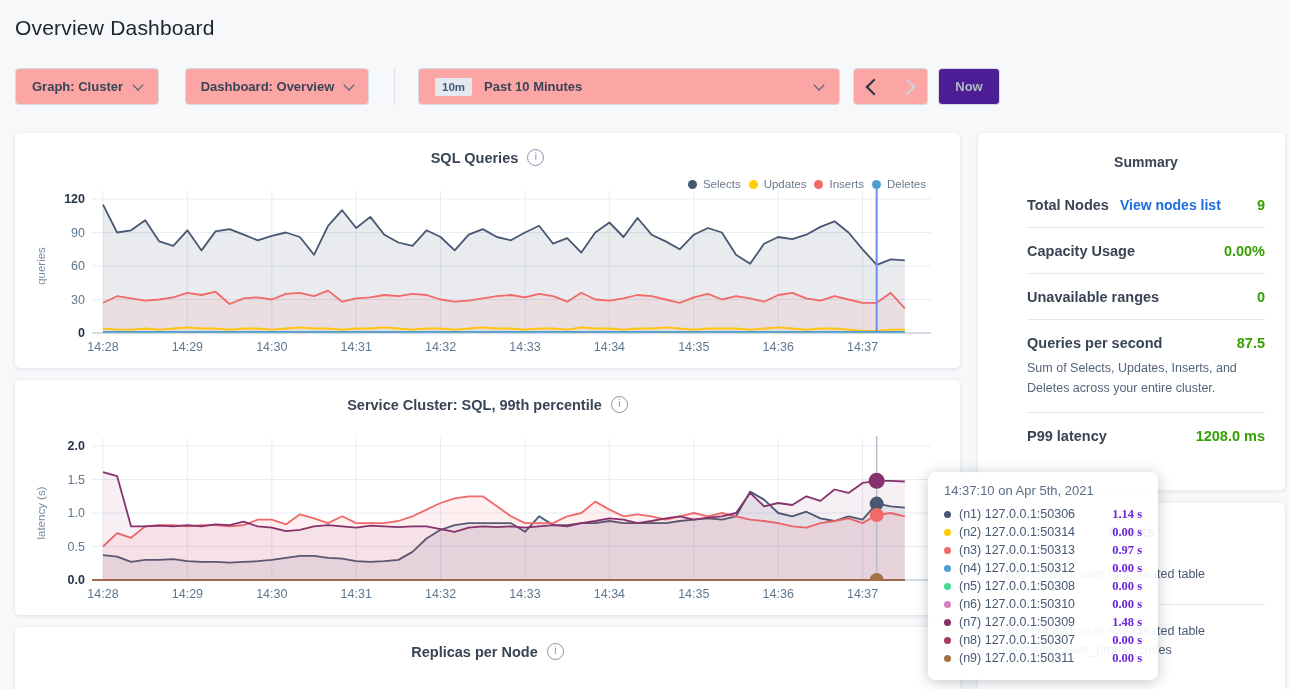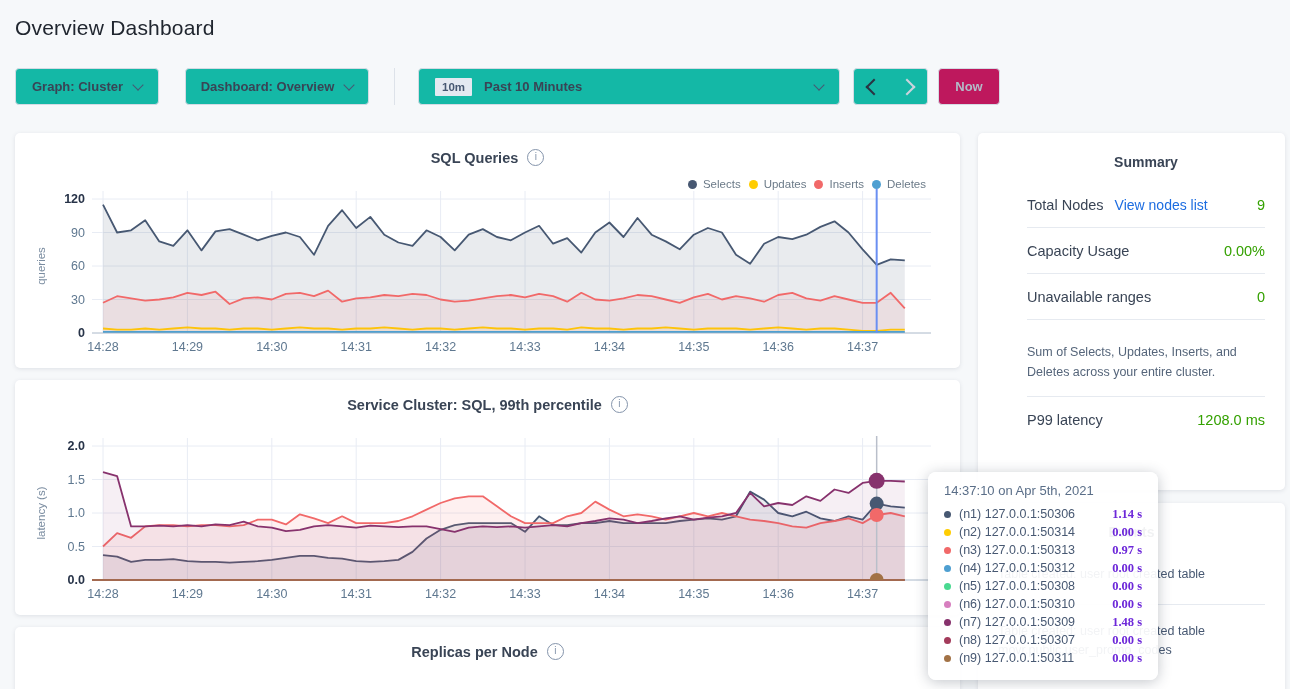--- a/index.html
+++ b/index.html
@@ -8,33 +8,33 @@
     background:#f6f8fa; color:#394455;
     font-family:"Liberation Sans", sans-serif;
   }
   .card { position:absolute; background:#fff; border-radius:5px;
           box-shadow:0 1px 4px rgba(60,70,90,0.13); box-sizing:border-box; }
 
   
   #page-title { position:absolute; left:15px; top:16px; font-size:21px; color:#20262f; letter-spacing:0.2px; }
 
   
-  .btn { position:absolute; top:68px; height:37px; background:#14b8a6;
+  .btn { position:absolute; top:68px; height:37px; background:#fca5a5;
          border:1px solid #d5dbe4; border-radius:4px; box-sizing:border-box;
          display:flex; align-items:center; justify-content:center; gap:11px;
          font-weight:700; font-size:13px; color:#394455; cursor:pointer; }
   #btn-graph { left:15px; width:144px; }
   #btn-dashboard { left:185px; width:184px; }
   #tb-divider { position:absolute; left:394px; top:68px; width:1px; height:37px; background:#dde2e9; }
   #time-select { left:418px; width:422px; justify-content:flex-start; padding:0 16px; gap:12px; }
   #time-select .chev-down { margin-left:auto; }
   .range-badge { background:#e4e9f1; border-radius:1px; padding:3px 7px; font-size:11.5px; font-weight:700; color:#475872; }
   #nav-prev { left:853px; width:38px; border-radius:4px 0 0 4px; }
   #nav-next { left:890px; width:38px; border-radius:0 4px 4px 0; border-left:none; }
-  #btn-now  { left:938px; width:62px; color:#b3bcc9; background:#be185d; cursor:default; }
+  #btn-now  { left:938px; width:62px; color:#b3bcc9; background:#4c1d95; cursor:default; }
   .chev-down { width:7px; height:7px; border-right:1.8px solid #475872; border-bottom:1.8px solid #475872;
                transform:rotate(45deg); margin-top:-4px; }
   .chev-left  { width:10px; height:10px; border-left:2.6px solid #2a3342; border-bottom:2.6px solid #2a3342; transform:rotate(45deg); margin-left:4px; }
   .chev-right { width:10px; height:10px; border-right:2.6px solid #ccd3dd; border-top:2.6px solid #ccd3dd; transform:rotate(45deg); margin-right:4px; }
 
   
   #panel-sql      { left:15px; top:133px; width:945px; height:235px; }
   #panel-latency  { left:15px; top:380px; width:945px; height:235px; }
   #panel-replicas { left:15px; top:627px; width:945px; height:120px; }
   .chart-title { position:absolute; top:16px; left:0; width:100%;
@@ -48,21 +48,21 @@
   .legend-dot { width:9px; height:9px; border-radius:50%; }
   .chart-svg { position:absolute; left:0; top:0; }
 
   
   #card-summary { left:978px; top:133px; width:307px; height:357px;padding-left:29px; }
   #card-events  { left:978px; top:503px; width:307px; height:240px; }
   .side-title { text-align:center; font-weight:700; font-size:14px; color:#394455; padding-top:21px; }
   .sum-body { padding:12px 20px 0; }
   .sum-row { padding:15px 0 14px; }
   .sum-row + .sum-row { border-top:1px solid #e6eaf0; }
-  .sum-head { display:flex; align-items:baseline; font-weight:400; font-size:14.5px; color:#394455; }
+  .sum-head { display:flex; align-items:baseline; font-weight:700; font-size:14.5px; color:#394455; }
   .sum-link { color:#1d6de1; margin-left:11px; font-size:14px; cursor:pointer; }
   .sum-value { margin-left:auto; color:#34a100; }
   .sum-desc { font-size:12.5px; color:#55657a; line-height:1.6; margin-top:7px; }
 
   
   .ev-body { padding:8px 20px 0; }
   .ev-item { font-size:12.5px; color:#475872; line-height:1.5; padding:17px 0 20px; }
   .ev-item + .ev-item { border-top:1px solid #e6eaf0; }
 
   
@@ -274,20 +274,24 @@
         <span class="sum-value">0.00%</span>
       </div>
     </div>
     <div class="sum-row">
       <div class="sum-head">
         <span>Unavailable ranges</span>
         <span class="sum-value">0</span>
       </div>
     </div>
     <div class="sum-row">
+      <div class="sum-head">
+        <span>Queries per second</span>
+        <span class="sum-value">87.5</span>
+      </div>
       <div class="sum-desc">Sum of Selects, Updates, Inserts, and Deletes across your entire cluster.</div>
     </div>
     <div class="sum-row">
       <div class="sum-head">
         <span>P99 latency</span>
         <span class="sum-value">1208.0 ms</span>
       </div>
     </div>
   </div>
 </div>

